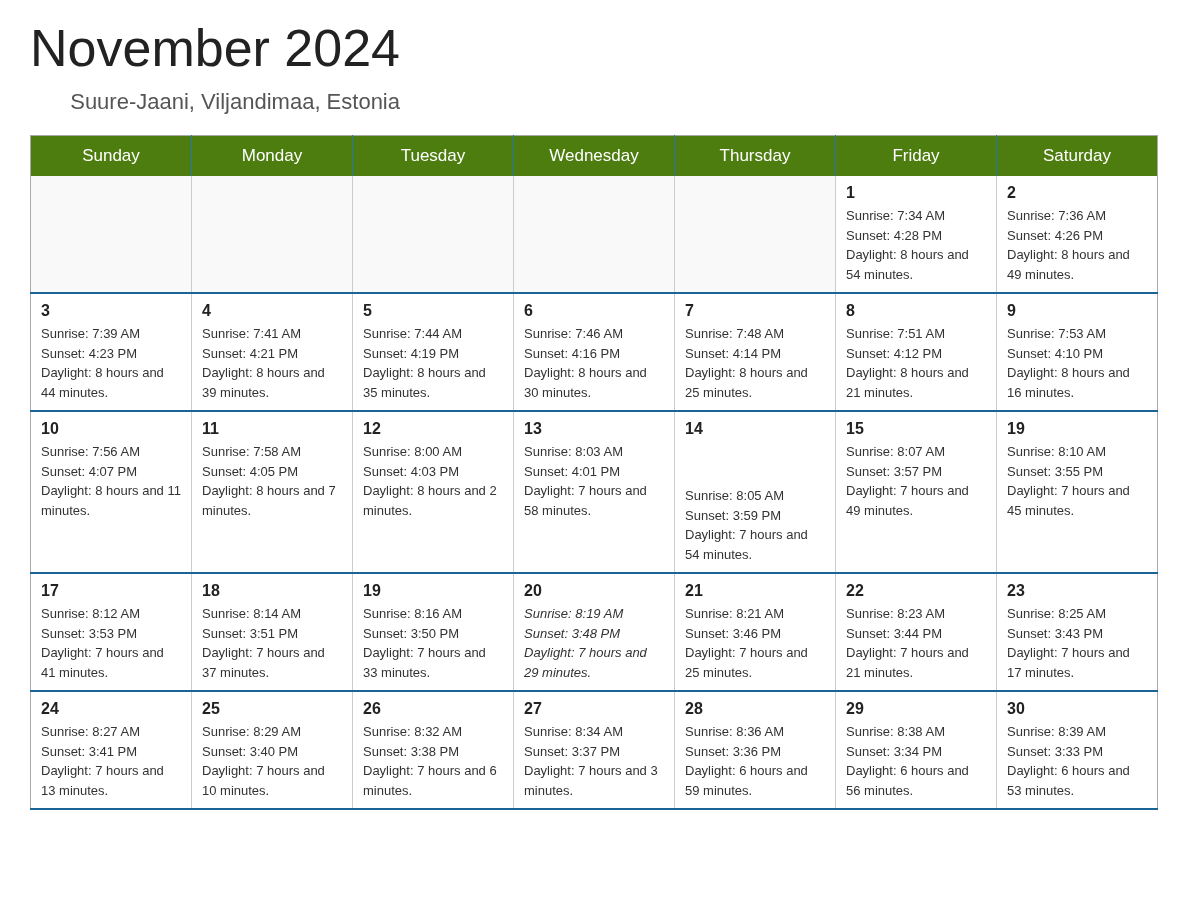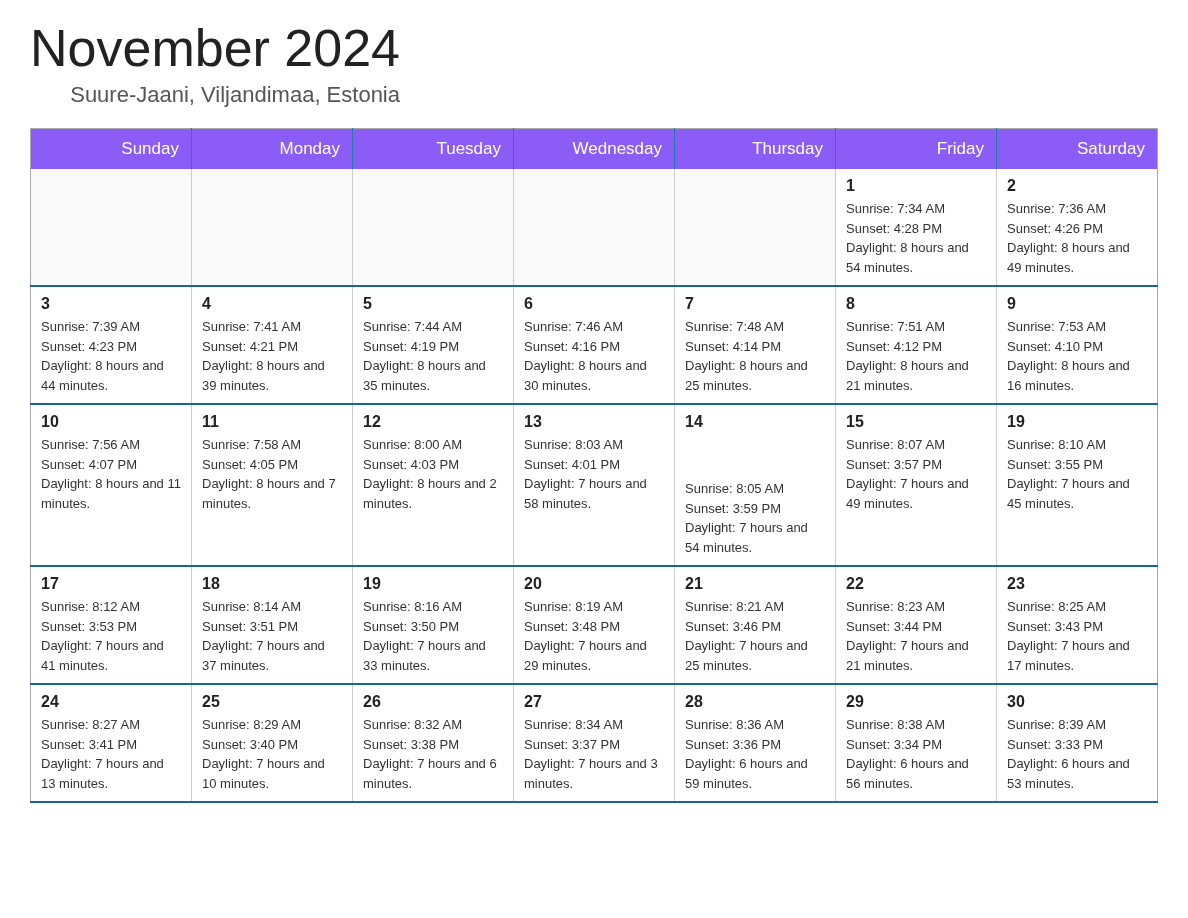--- a/index.html
+++ b/index.html
@@ -26,32 +26,32 @@
     }
     .calendar-title {
       font-size: 52px;
       font-weight: normal;
       color: #222;
       line-height: 1.1;
     }
     .calendar-subtitle {
       font-size: 22px;
       color: #555;
-      margin-top: 5px;
+      margin-top: 12px;
     }
     .calendar-table {
       width: 100%;
       border-collapse: collapse;
       border: 1px solid #aaa;
     }
     .calendar-table thead tr th {
-      background-color: #8b5cf6;
+      background-color: #4d7c0f;
       color: #ffffff;
       padding: 10px 12px;
-      text-align: right;
+      text-align: center;
       font-size: 17px;
       font-weight: normal;
       border-right: 1px solid #2577b0;
     }
     .calendar-table thead tr th:last-child {
       border-right: none;
     }
     .calendar-table tbody tr td {
       vertical-align: top;
       padding: 8px 10px;
@@ -224,21 +224,21 @@
 Daylight: 7 hours and 37 minutes.</div>
         </td>
         <td>
           <div class="day-number">19</div>
           <div class="day-info" style="white-space: pre-line;">Sunrise: 8:16 AM
 Sunset: 3:50 PM
 Daylight: 7 hours and 33 minutes.</div>
         </td>
         <td>
           <div class="day-number">20</div>
-          <div class="day-info" style="white-space: pre-line;">Sunrise: 8:19 AM
+          <div class="day-info" style="white-space: pre-line; font-style: italic;">Sunrise: 8:19 AM
 Sunset: 3:48 PM
 Daylight: 7 hours and 29 minutes.</div>
         </td>
         <td>
           <div class="day-number">21</div>
           <div class="day-info" style="white-space: pre-line;">Sunrise: 8:21 AM
 Sunset: 3:46 PM
 Daylight: 7 hours and 25 minutes.</div>
         </td>
         <td>

